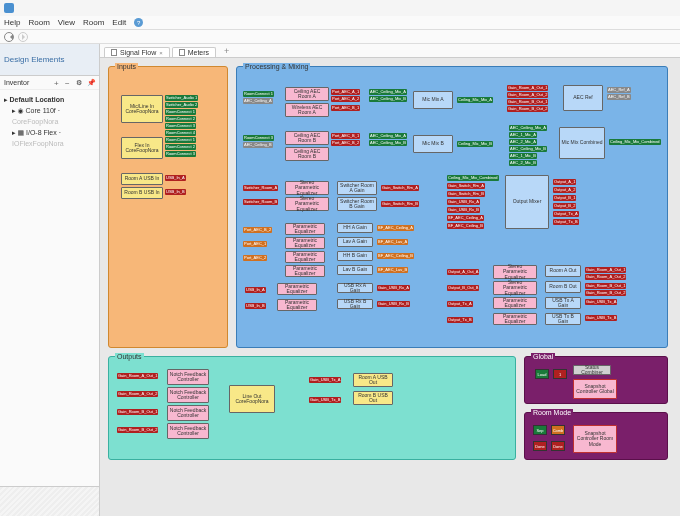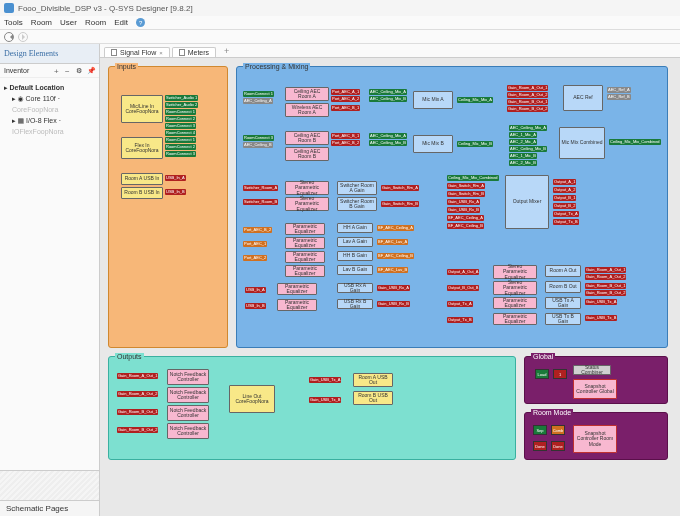--- a/index.html
+++ b/index.html
@@ -6,21 +6,21 @@
 body { width: 680px; height: 516px; background: #f0f0f0; font-size: 6px; color: #333; overflow: hidden; }
 .titlebar { height: 16px; background: #f5f5f5; display: flex; align-items: center; padding: 0 4px; font-size: 8px; color: #555; }
 .titlebar .icon { width: 10px; height: 10px; background: #4a90d0; border-radius: 2px; margin-right: 4px; }
 .menubar { height: 14px; background: #fafafa; display: flex; align-items: center; padding: 0 4px; gap: 8px; font-size: 8px; border-bottom: 1px solid #ddd; }
 .menubar span { cursor: default; }
 .help-icon { width: 9px; height: 9px; border-radius: 50%; background: #5a9bd4; color: #fff; display: inline-flex; align-items: center; justify-content: center; font-size: 6px; }
 .toolbar { height: 14px; background: #fafafa; border-bottom: 1px solid #ddd; display: flex; align-items: center; padding: 0 4px; gap: 4px; }
 .tool-ico { width: 10px; height: 10px; display: inline-block; }
 .main { display: flex; height: calc(516px - 44px); }
 .sidebar { width: 100px; background: #fafafa; border-right: 1px solid #ccc; display: flex; flex-direction: column; }
-.sb-hdr { height: 20px; background: #e8eef5; color: #3a6ea5; font-size: 8px; display: flex; align-items: center; padding: 0 4px; border-bottom: 1px solid #ccc; font-family: Liberation Serif, serif; }
+.sb-hdr { height: 32px; background: #e8eef5; color: #3a6ea5; font-size: 8px; display: flex; align-items: center; padding: 0 4px; border-bottom: 1px solid #ccc; }
 .sb-tools { height: 14px; display: flex; align-items: center; gap: 3px; padding: 0 4px; border-bottom: 1px solid #eee; }
 .sb-tools span { width: 8px; height: 8px; display: inline-block; }
 .sb-tree { padding: 4px; font-size: 7px; line-height: 11px; flex: 1; }
 .sb-tree .ind1 { padding-left: 8px; }
 .sb-strip { border-top: 1px solid #ccc; padding: 3px 6px; font-size: 8px; background: #f5f5f5; }
 .canvas-wrap { flex: 1; display: flex; flex-direction: column; }
 .tabbar { height: 14px; background: #fafafa; border-bottom: 1px solid #ccc; display: flex; align-items: flex-end; padding: 0 4px; gap: 2px; }
 .tab { background: #fff; border: 1px solid #ccc; border-bottom: none; padding: 1px 6px; font-size: 7px; border-radius: 2px 2px 0 0; display: flex; align-items: center; gap: 3px; }
 .tab .doc-ico { width: 6px; height: 7px; background: #fff; border: 1px solid #888; }
 .tab .close { font-size: 6px; color: #888; }
@@ -52,27 +52,26 @@
 .btn { position: absolute; width: 14px; height: 10px; border: 1px solid #333; font-size: 4px; display: flex; align-items: center; justify-content: center; color: #fff; }
 .btn.g { background: #1a7a3a; }
 .btn.r { background: #b02020; }
 .btn.o { background: #d07020; }
 </style>
 </head>
 <body>
 
 <div class="titlebar">
   <span class="icon"></span>
-  <span>Fooo_Divisible_DSP v3 - Q-SYS Designer [9.8.2]</span>
 </div>
 
 <div class="menubar">
-  <span>Tools</span>
+  <span>Help</span>
   <span>Room</span>
-  <span>User</span>
+  <span>View</span>
   <span>Room</span>
   <span>Edit</span>
   <span class="help-icon">?</span>
 </div>
 
 <div class="toolbar">
   <span class="tool-ico" style="border:1px solid #888;border-radius:50%;position:relative">
       <span style="position:absolute;left:2px;top:1px;border:3px solid transparent;border-right-color:#888"></span>
     </span>
   <span class="tool-ico" style="border:1px solid #ccc;border-radius:50%;position:relative">
@@ -90,21 +89,20 @@
       <span style="font-size:8px;color:#666">−</span>
       <span style="font-size:7px">⚙</span>
       <span style="font-size:7px">📌</span>
     </div>
     <div class="sb-tree">
       <div>▸ <b>Default Location</b></div>
       <div class="ind1">▸ ◉ <span>Core 110f</span> · <span style="color:#bbb">CoreFoopNora</span></div>
       <div class="ind1">▸ ▦ <span>I/O-8 Flex</span> · <span style="color:#bbb">IOFlexFoopNora</span></div>
     </div>
     <div style="height:30px;background:repeating-linear-gradient(-45deg,#eee,#eee 2px,#f5f5f5 2px,#f5f5f5 4px);border-top:1px solid #ccc"></div>
-    <div class="sb-strip">Schematic Pages</div>
   </div>
 
   <div class="canvas-wrap">
     <div class="tabbar">
       <div class="tab">
           <span class="doc-ico"></span>
           <span>Signal Flow</span>
           <span class="close">×</span>
         </div>
       <div class="tab">

